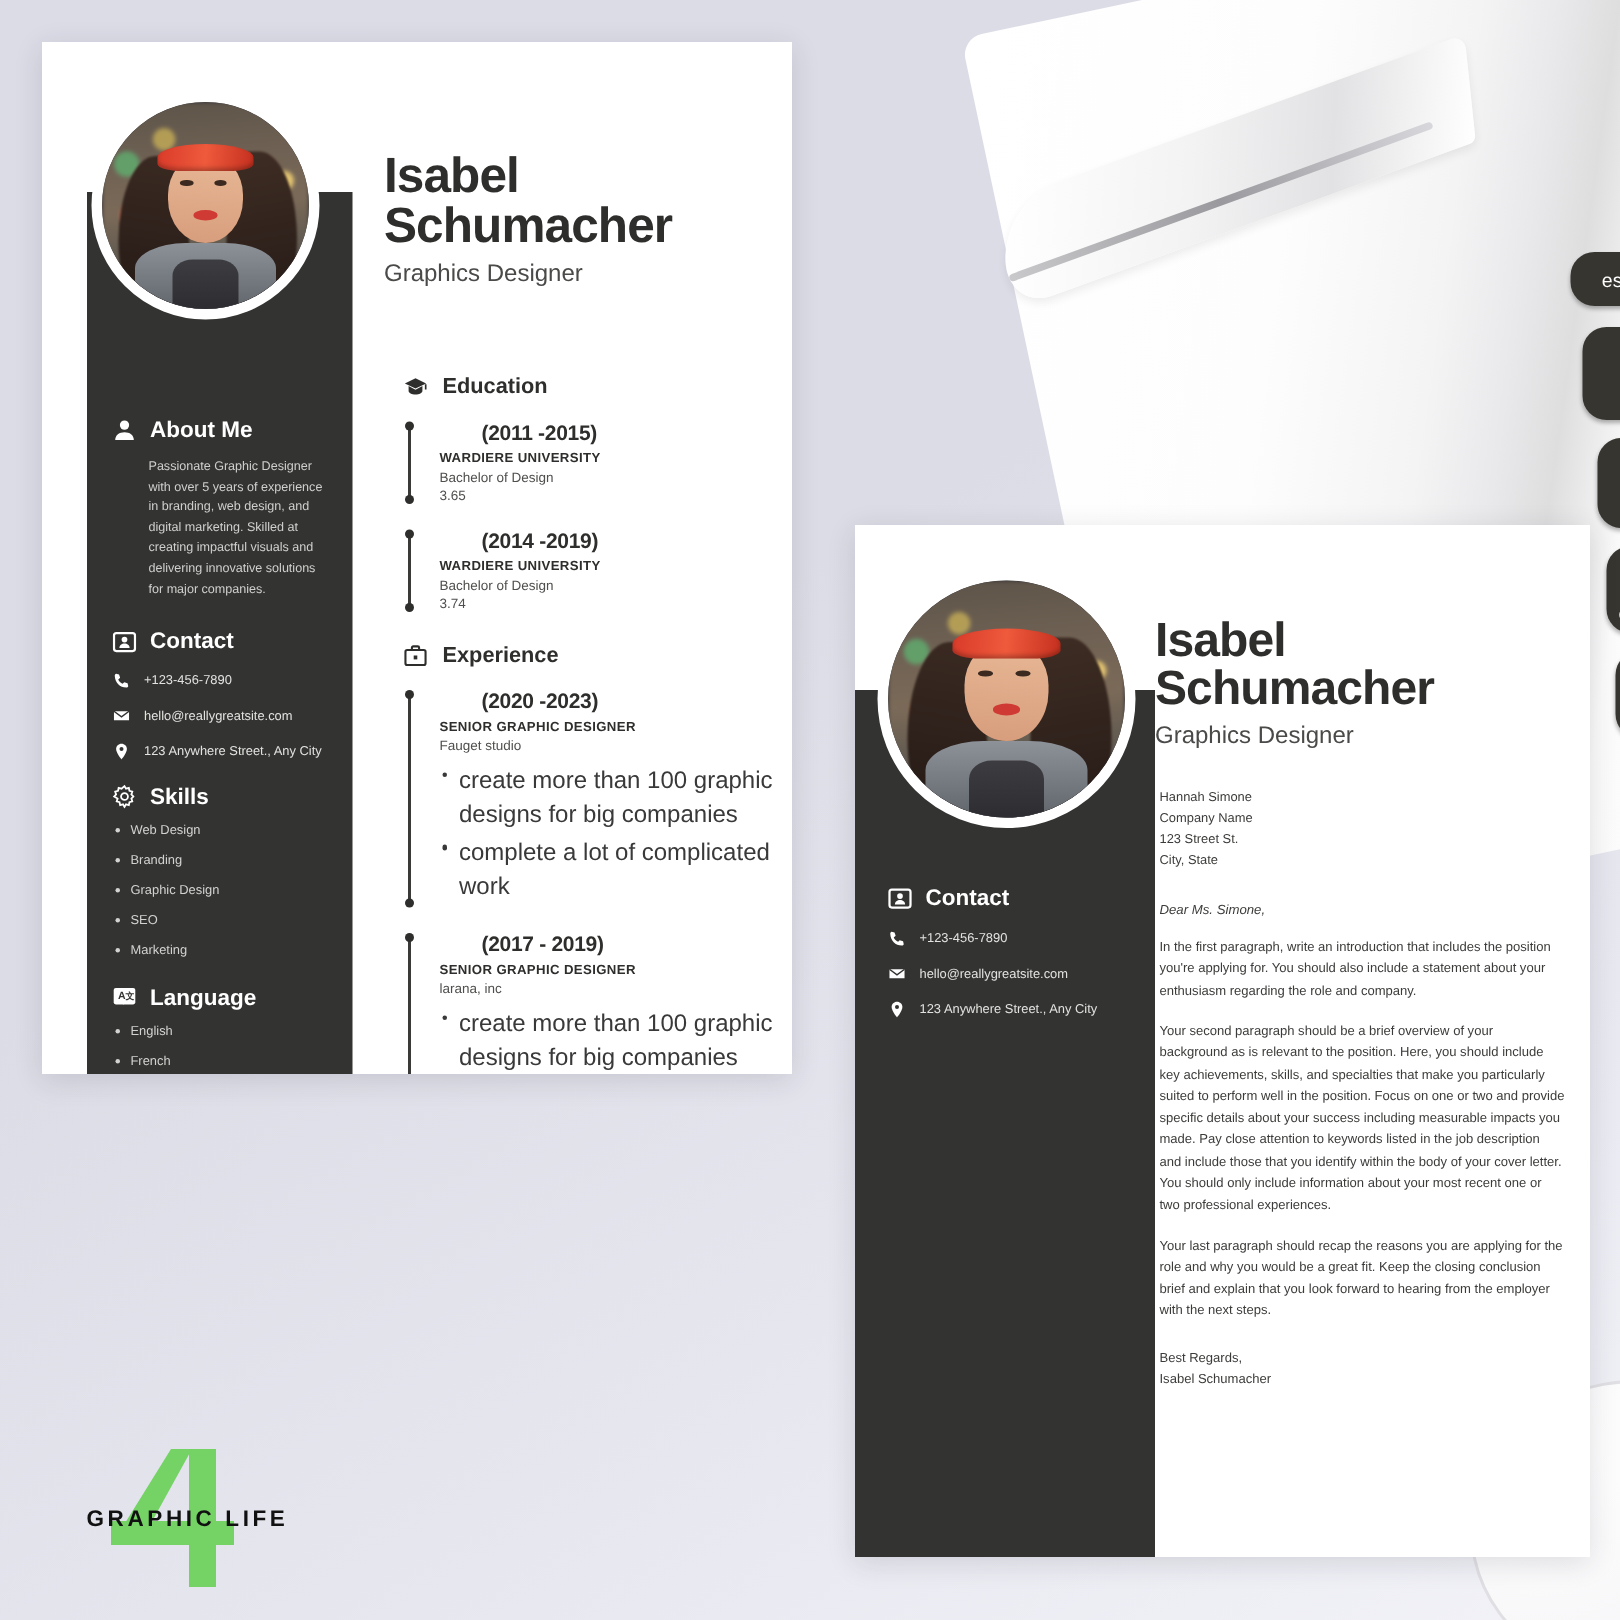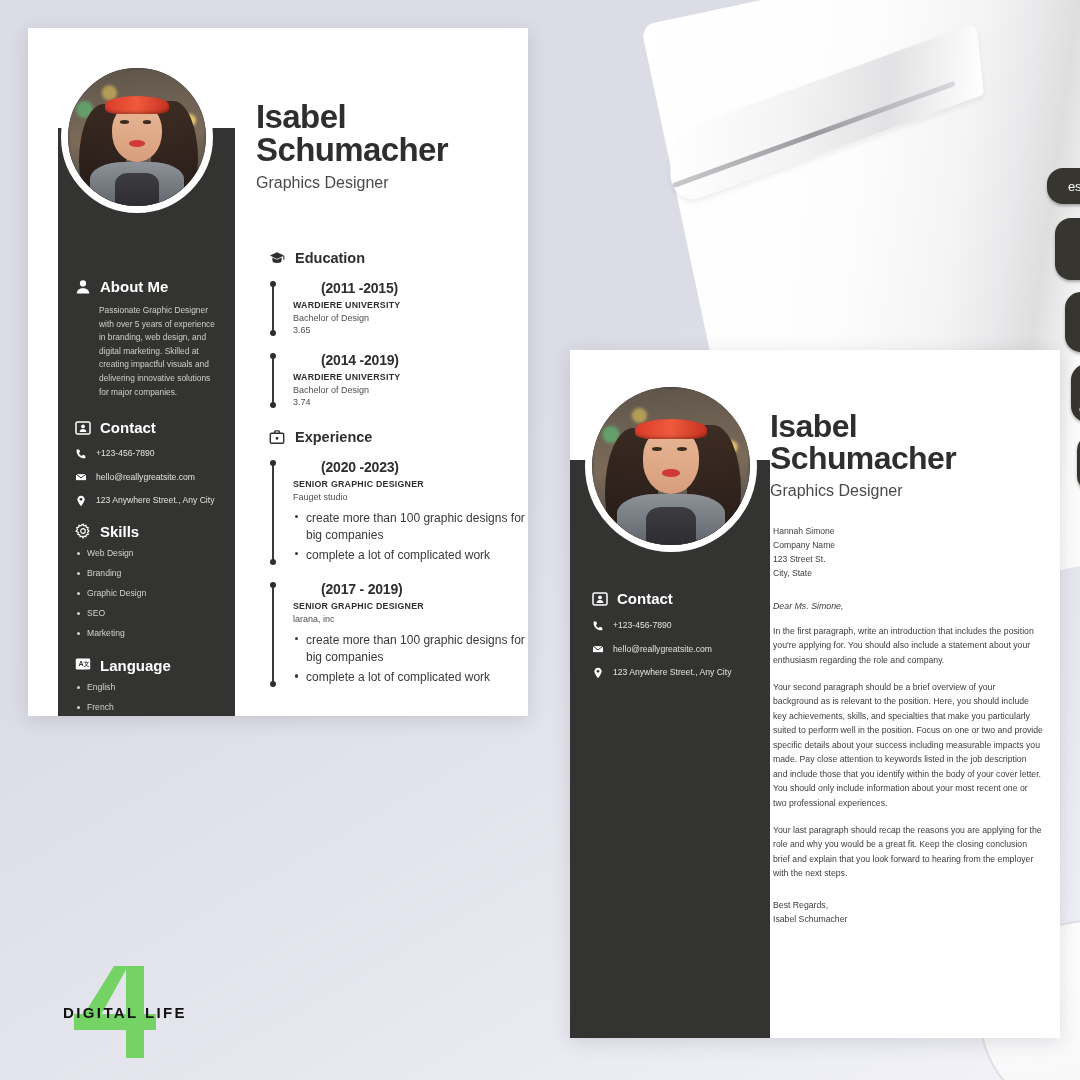--- a/index.html
+++ b/index.html
@@ -161,21 +161,21 @@
     content: ""; position: absolute; left: -2px; width: 6px; height: 6px;
     border-radius: 50%; background: #2e2e2c;
   }
   .tl-rail::before { top: -4px; } .tl-rail::after { bottom: -4px; }
   .tl-date { font-size: 14px; font-weight: 800; color: #2e2e2c; letter-spacing: -.2px; margin-left: 28px; }
   .tl-org  { font-size: 8.8px; font-weight: 800; color: #2e2e2c; letter-spacing: .25px; margin-top: 4px; }
   .tl-sub  { font-size: 9px; color: #4f4f4d; margin-top: 3px; }
   .tl-gpa  { font-size: 9px; color: #4f4f4d; margin-top: 2px; }
   .tl-bullets { list-style: none; margin-top: 8px; }
   .tl-bullets li {
-    font-size: 12px; color: #39393a; line-height: 1.42;
+    font-size: 16px; color: #39393a; line-height: 1.42;
     padding-left: 13px; position: relative; margin-bottom: 3px;
   }
   .tl-bullets li::before {
     content: ""; position: absolute; left: 2px; top: 5px;
     width: 3.4px; height: 3.4px; border-radius: 50%; background: #39393a;
   }
 
   
   #cover-body { position: absolute; left: 203px; top: 175px; width: 270px; }
   .addr { font-size: 8.6px; color: #3c3c3a; line-height: 1.62; }
@@ -444,16 +444,16 @@
       <div class="para">Your last paragraph should recap the reasons you are applying for the role and why you would be a great fit. Keep the closing conclusion brief and explain that you look forward to hearing from the employer with the next steps.</div>
       <div class="signoff" style="white-space:pre-line;">Best Regards,
 Isabel Schumacher</div>
     </div>
   </div>
 
   <div id="logo">
     <svg class="logo-four" viewBox="0 0 170 100">
       <path d="M88 4 L104 4 L104 96 L86 96 L86 4 Z M88 4 L56 62 L38 62 L74 4 Z M34 52 L116 52 L116 68 L34 68 Z" fill="#74d364"></path>
     </svg>
-    <div class="logo-text">DIGITAL  LIFE</div>
+    <div class="logo-text">GRAPHIC  LIFE</div>
   </div>
 
 </div>
 
 </body></html>

